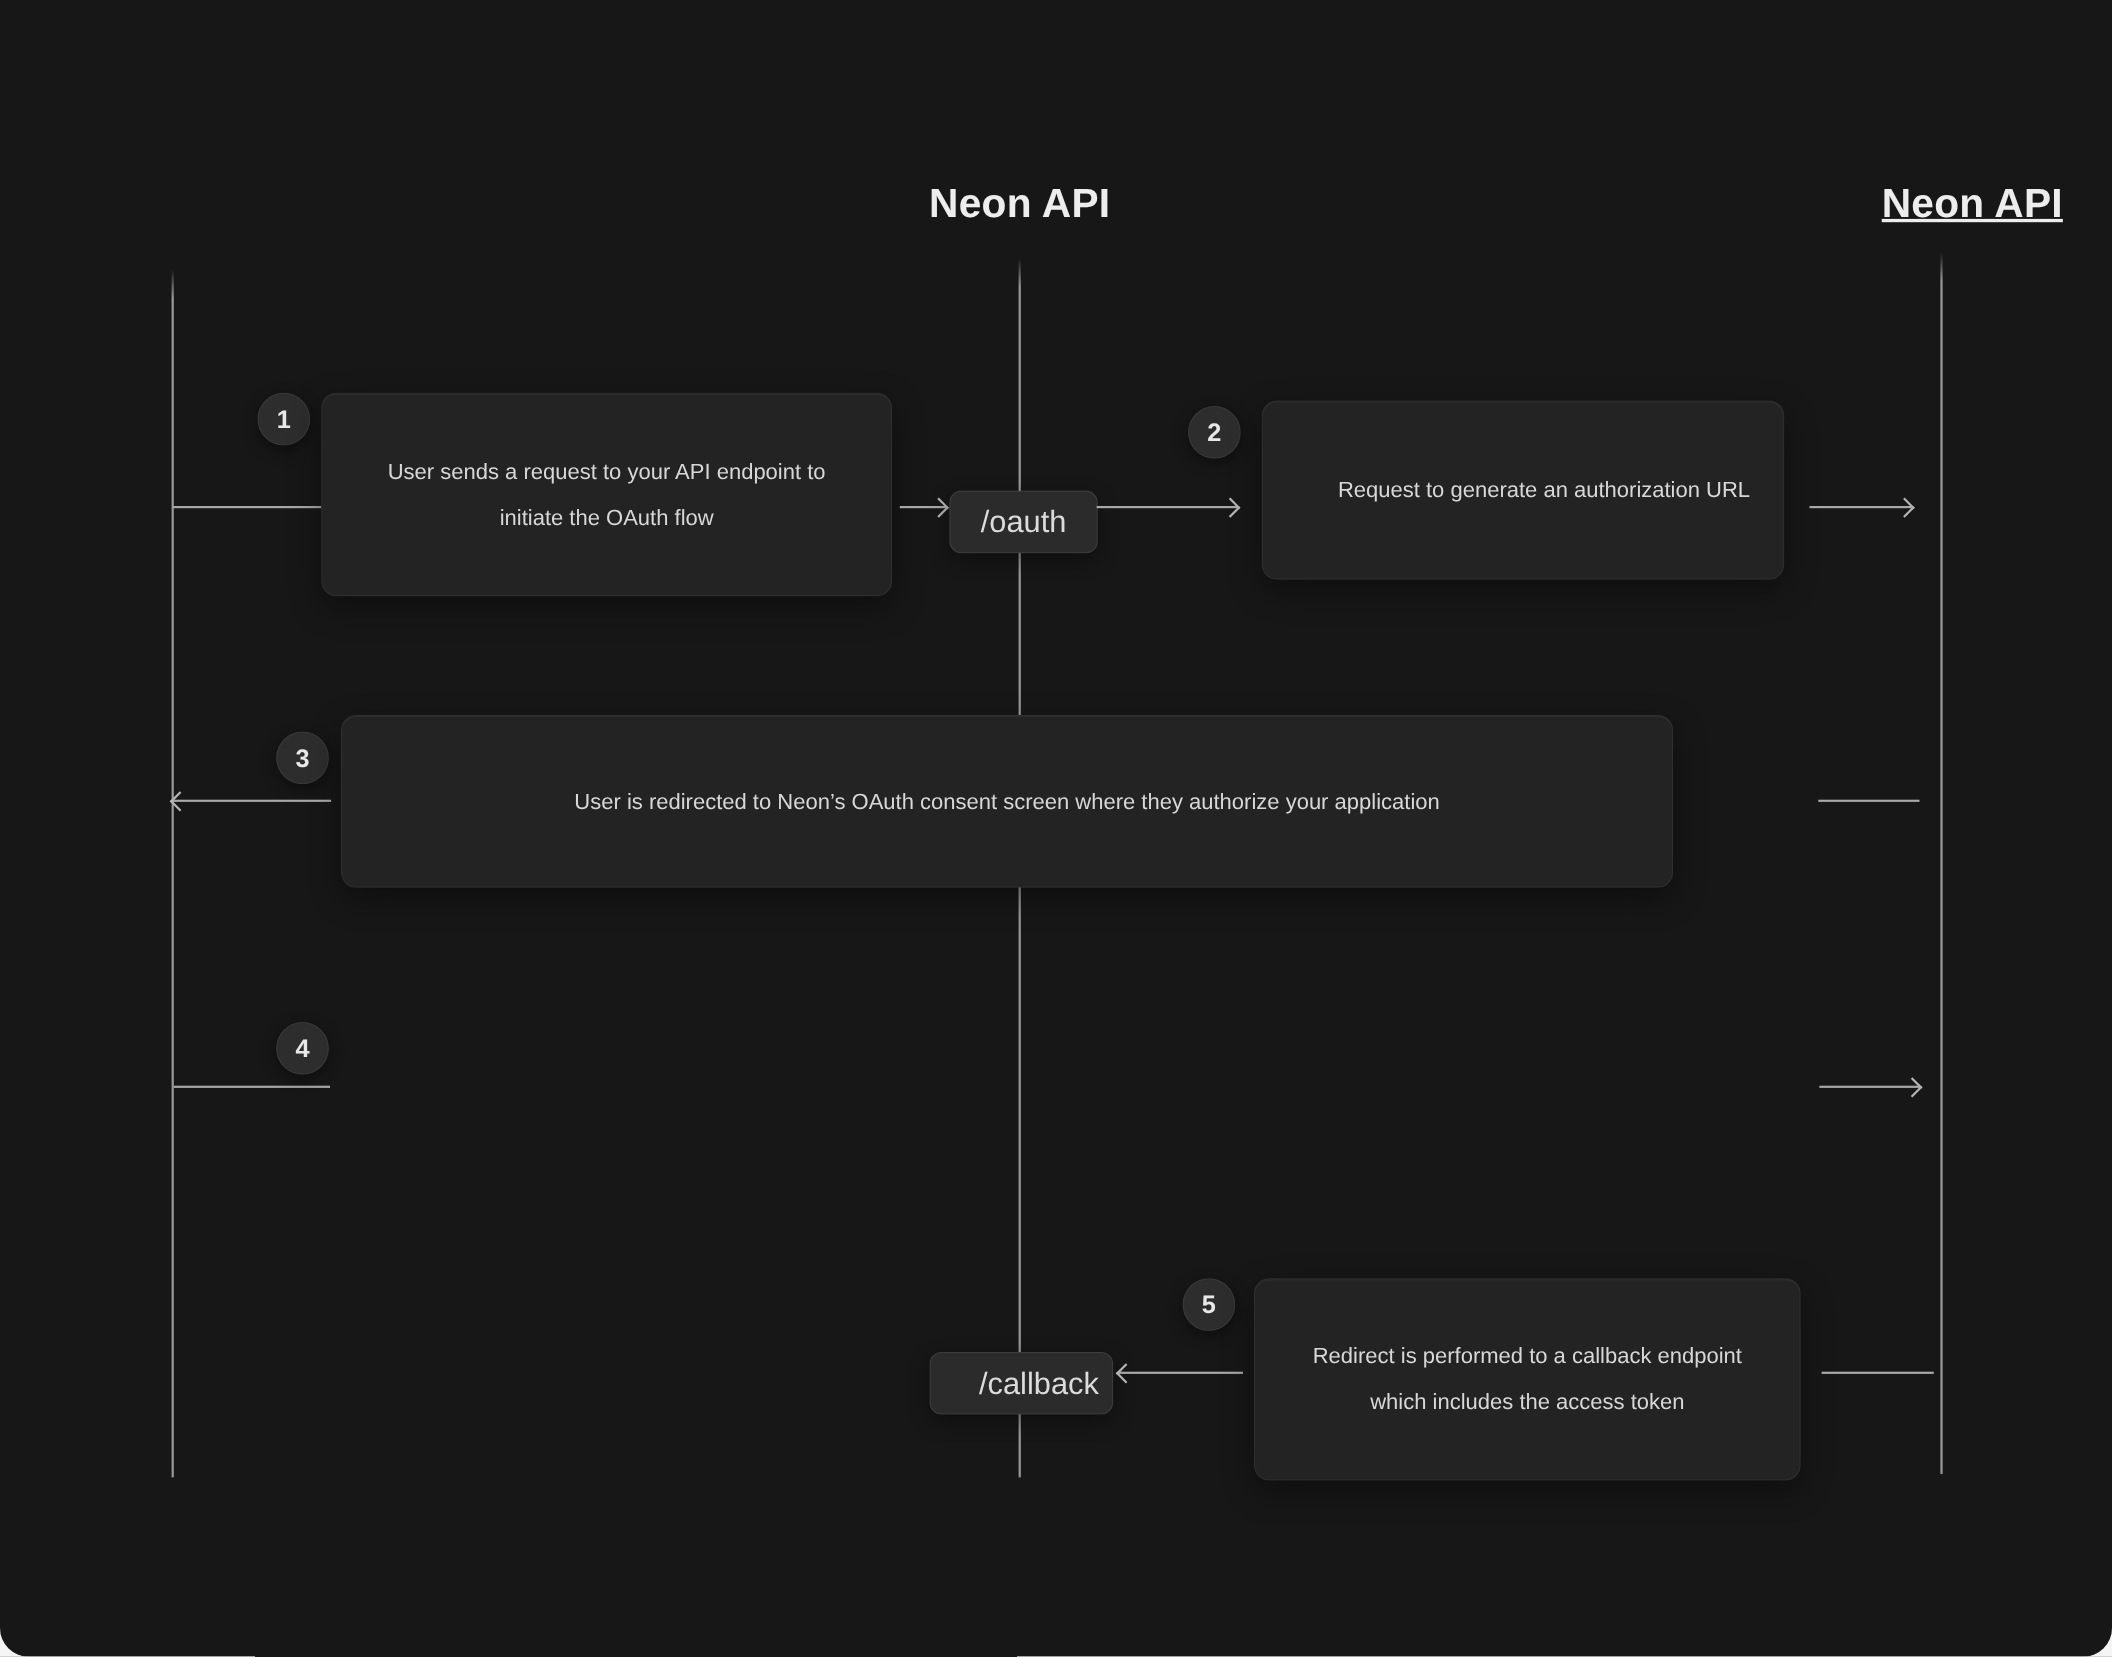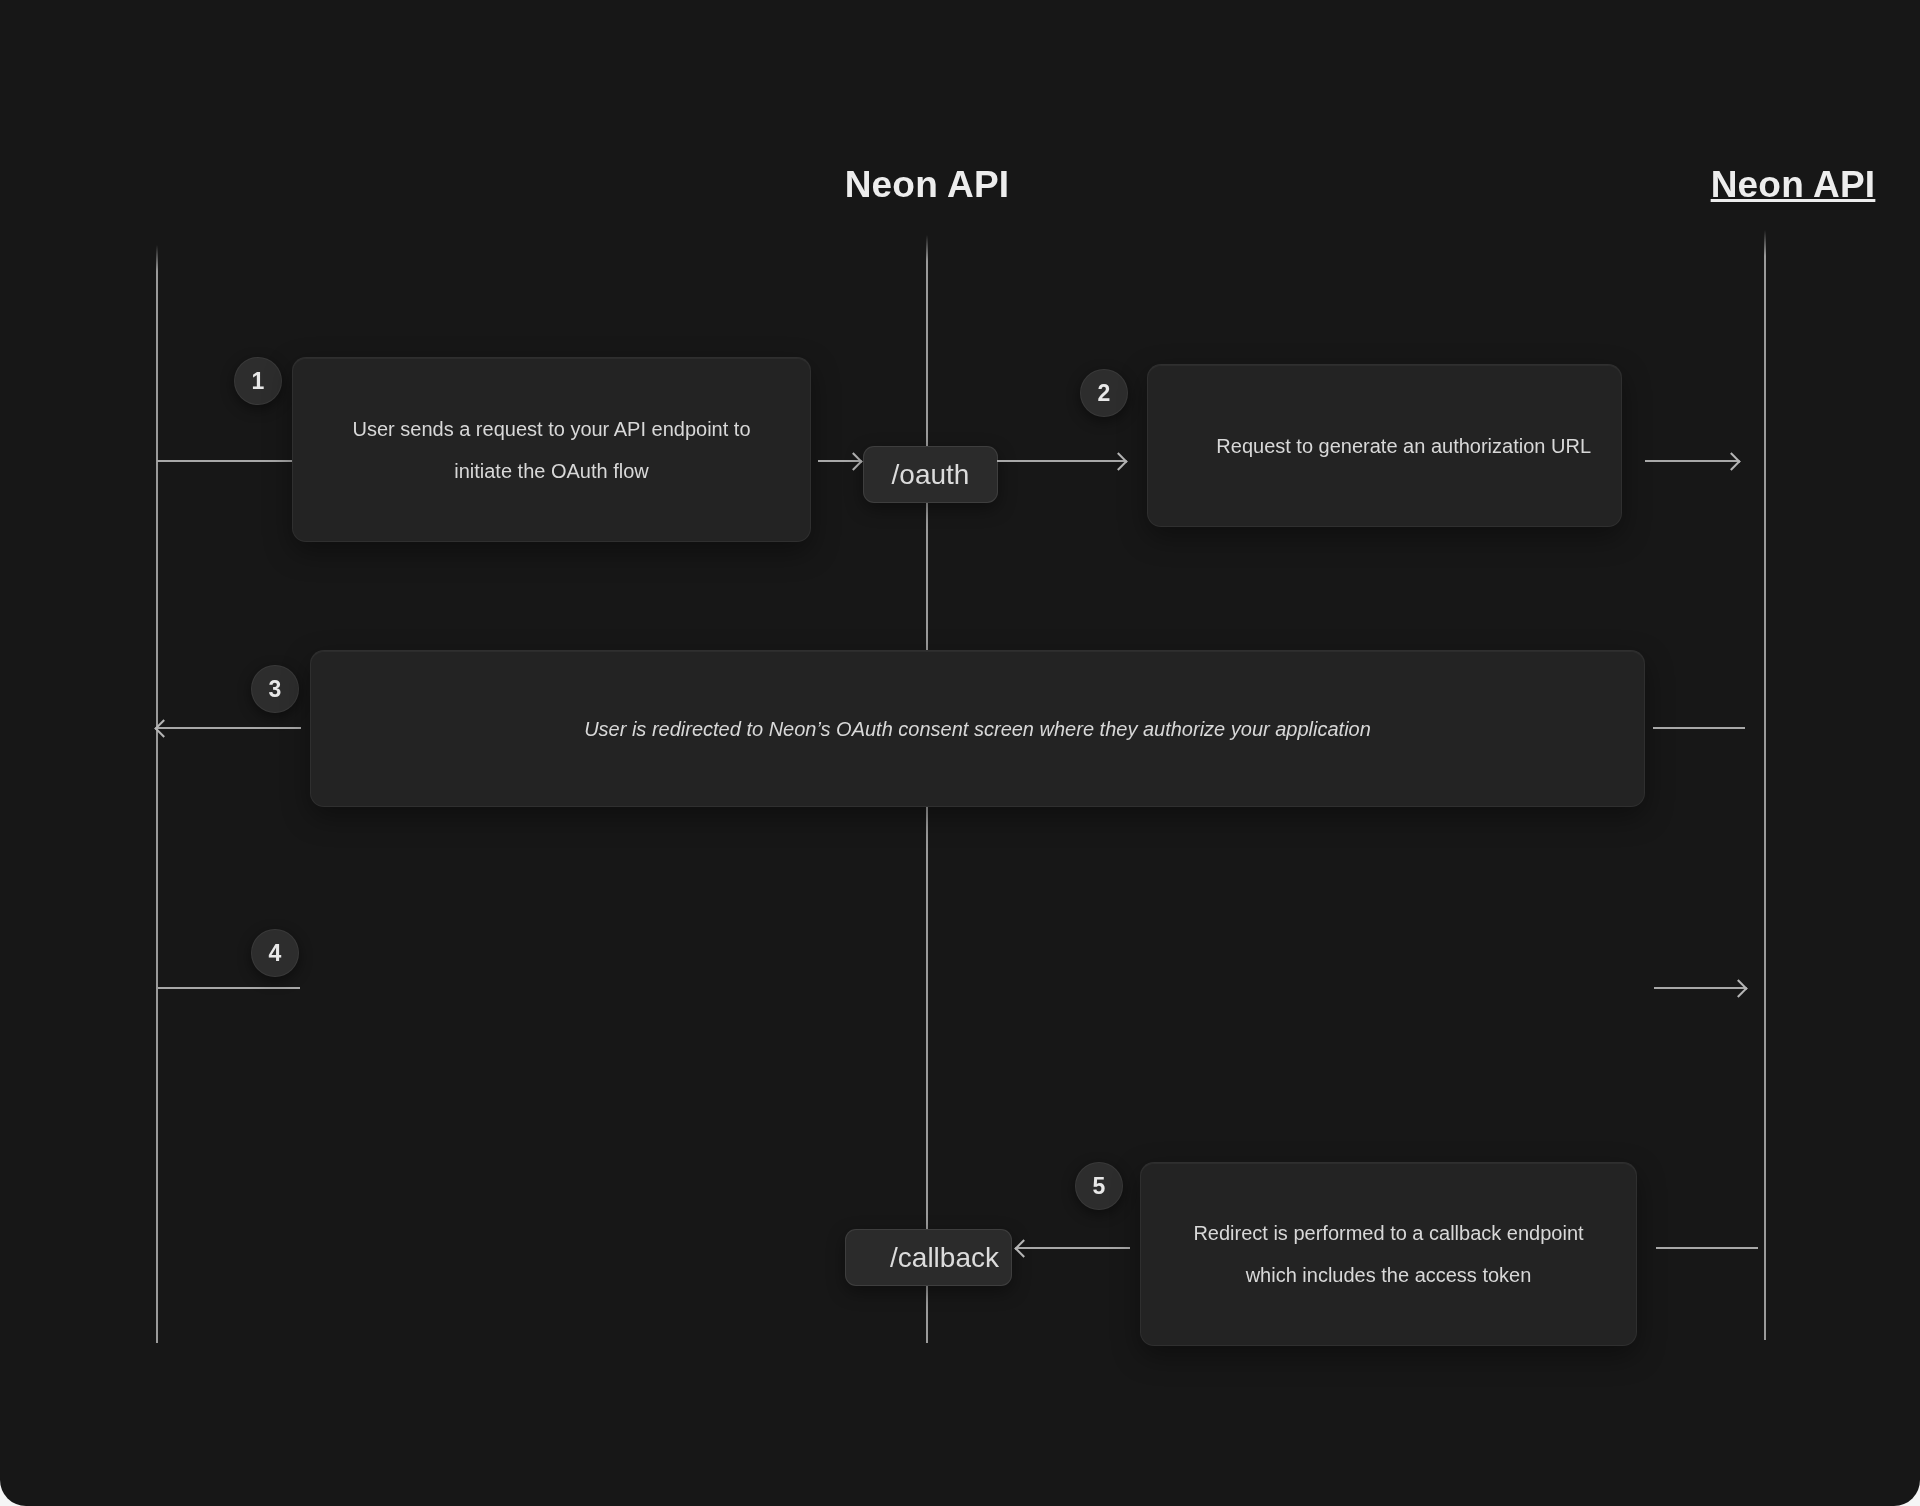--- a/index.html
+++ b/index.html
@@ -79,21 +79,21 @@
     <span>Request to generate an authorization URL</span>
   </div>
   <div class="seg" style="left:1645px;top:460px;width:93px;">
       <span class="head right"></span>
     </div>
 
   <div class="seg" style="left:157px;top:727px;width:144px;">
       <span class="head left"></span>
     </div>
   <div class="badge" style="left:251px;top:665px;">3</div>
-  <div class="box" style="left:310px;top:650px;width:1335px;height:157px;padding:3px 180px;font-style:italic;">
+  <div class="box" style="left:310px;top:650px;width:1211px;height:157px;padding:3px 180px;">
     <span>User is redirected to Neon’s OAuth consent screen where they authorize your application</span>
   </div>
   <div class="seg" style="left:1653px;top:727px;width:92px;"></div>
 
   <div class="seg" style="left:158px;top:987px;width:142px;"></div>
   <div class="badge" style="left:251px;top:929px;">4</div>
   <div class="seg" style="left:1654px;top:987px;width:91px;">
       <span class="head right"></span>
     </div>
 

